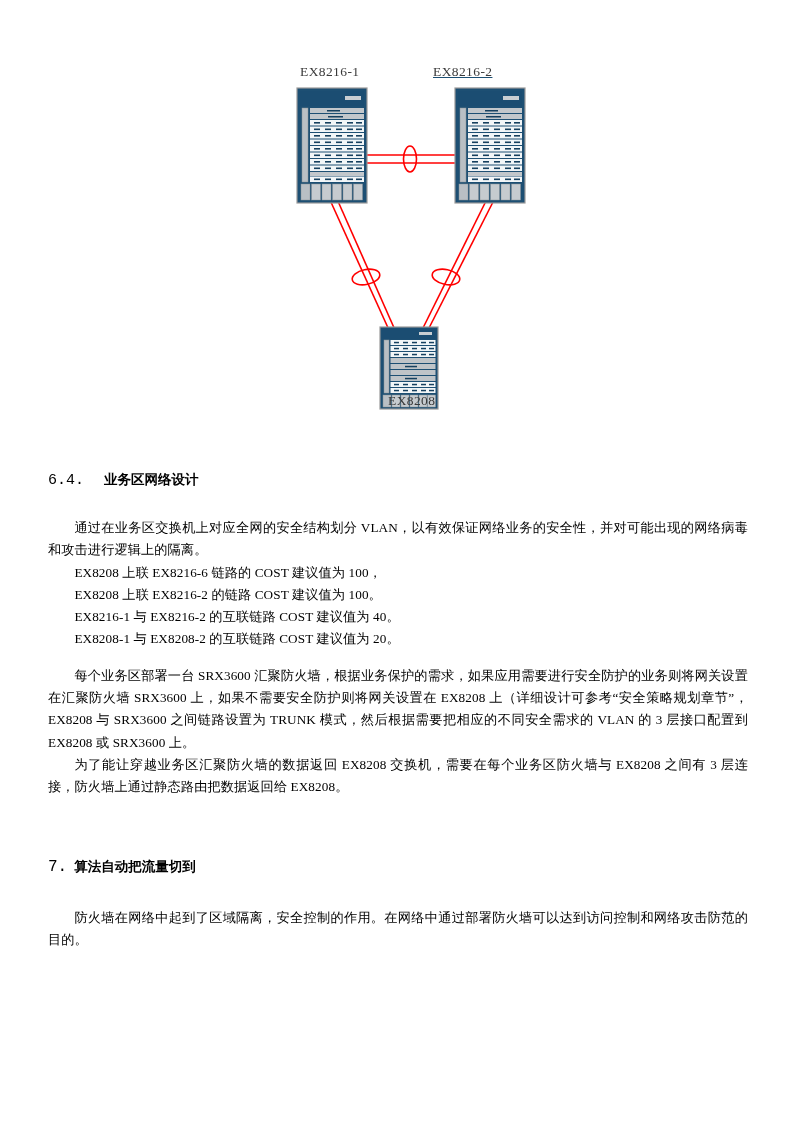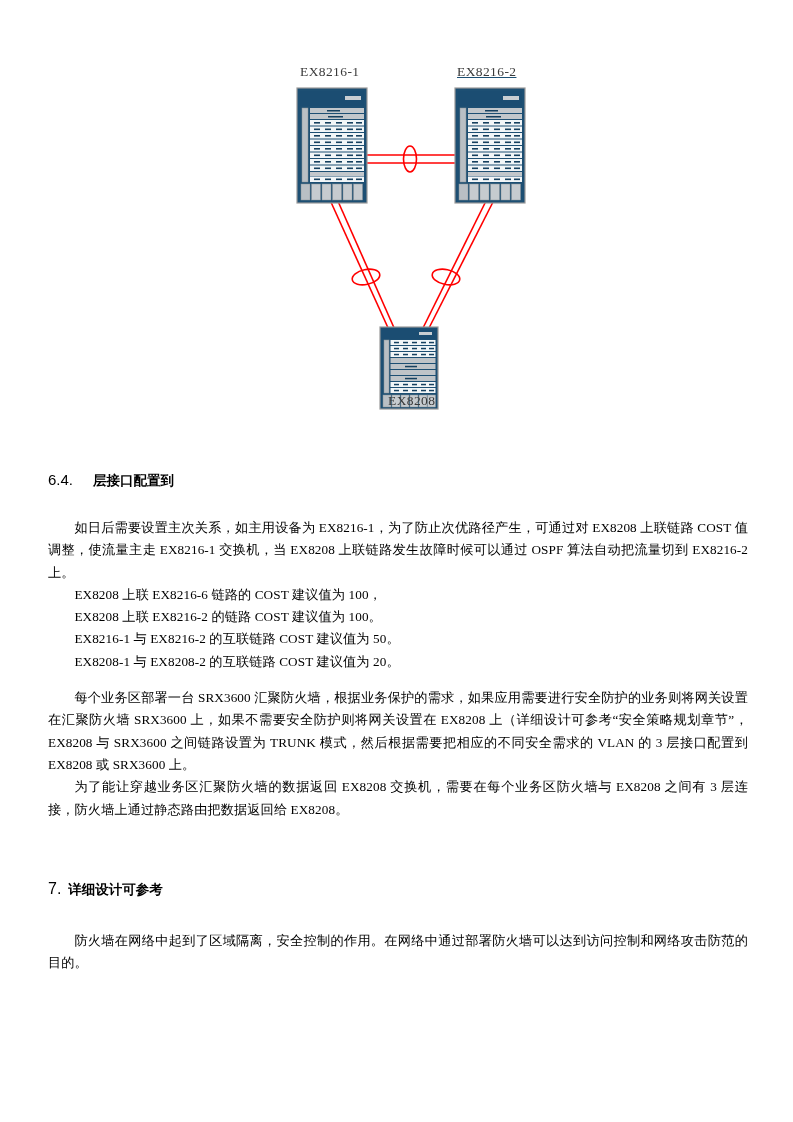--- a/index.html
+++ b/index.html
@@ -39,41 +39,41 @@
 
   .dev-label {
     position: absolute;
     font-family: "Liberation Serif", "DejaVu Serif", serif;
     font-size: 13.5px;
     color: #3a3a3a;
     letter-spacing: 0.4px;
     white-space: nowrap;
   }
   #label-ex8216-1 { left: 300px; top: 64px; }
-  #label-ex8216-2 { left: 457px; top: 64px; text-decoration: underline; text-decoration-color:#1d4f73;text-align:right;}
+  #label-ex8216-2 { left: 433px; top: 64px; text-decoration: underline; text-decoration-color:#1d4f73;text-align:right;}
   #label-ex8208  { left: 388px; top: 393px; }
 
   
   .body-text {
     position: absolute;
     left: 48px;
     top: 470px;
     width: 700px;
   }
 
   h2.sec {
     margin: 0;
     font-family: "Liberation Sans", "DejaVu Sans", sans-serif;
     font-weight: bold;
     color: #000;
     font-size: 13.5px;
     line-height: 20px;
   }
   h2.sec .num {
-    font-family: Liberation Sans, sans-serif;
+    font-family: Liberation Mono, monospace;
     font-weight: normal;
     font-size: 15px;
   }
   h2.sec .num-gap { display:inline-block; width: 20px; }
   h2.sec.lvl1 .num { font-size: 16px; }
   h2.sec.lvl1 .num-gap { width: 7px; }
 
   p.para {
     margin: 0;
     font-size: 13.2px;
@@ -258,41 +258,41 @@
     </svg>
 
     <div class="dev-label" id="label-ex8216-1">EX8216-1</div>
     <div class="dev-label" id="label-ex8216-2">EX8216-2</div>
     <div class="dev-label" id="label-ex8208">EX8208</div>
   </div>
 
   <div class="body-text">
 
     <h2 class="sec">
-      <span class="num">6.4.</span><span class="num-gap"></span><span>层接口配置到</span>
+      <span class="num">6.4.</span><span class="num-gap"></span><span>业务区网络设计</span>
     </h2>
 
     <div class="gap-h-before"></div>
 
-    <p class="para indent">如日后需要设置主次关系，如主用设备为 EX8216-1，为了防止次优路径产生，可通过对 EX8208 上联链路 COST 值调整，使流量主走 EX8216-1 交换机，当 EX8208 上联链路发生故障时候可以通过 OSPF 算法自动把流量切到 EX8216-2 上。</p>
+    <p class="para indent">通过在业务区交换机上对应全网的安全结构划分 VLAN，以有效保证网络业务的安全性，并对可能出现的网络病毒和攻击进行逻辑上的隔离。</p>
 
     <p class="para indent">EX8208 上联 EX8216-6 链路的 COST 建议值为 100，</p>
     <p class="para indent">EX8208 上联 EX8216-2 的链路 COST 建议值为 100。</p>
-    <p class="para indent">EX8216-1 与 EX8216-2 的互联链路 COST 建议值为 50。</p>
+    <p class="para indent">EX8216-1 与 EX8216-2 的互联链路 COST 建议值为 40。</p>
     <p class="para indent">EX8208-1 与 EX8208-2 的互联链路 COST 建议值为 20。</p>
 
     <div class="gap-para"></div>
 
     <p class="para indent">每个业务区部署一台 SRX3600 汇聚防火墙，根据业务保护的需求，如果应用需要进行安全防护的业务则将网关设置在汇聚防火墙 SRX3600 上，如果不需要安全防护则将网关设置在 EX8208 上（详细设计可参考“安全策略规划章节”， EX8208 与 SRX3600 之间链路设置为 TRUNK 模式，然后根据需要把相应的不同安全需求的 VLAN 的 3 层接口配置到 EX8208 或 SRX3600 上。</p>
     <p class="para indent">为了能让穿越业务区汇聚防火墙的数据返回 EX8208 交换机，需要在每个业务区防火墙与 EX8208 之间有 3 层连接，防火墙上通过静态路由把数据返回给 EX8208。</p>
 
     <div class="gap-sec7"></div>
 
     <h2 class="sec lvl1">
-      <span class="num">7.</span><span class="num-gap"></span><span>详细设计可参考</span>
+      <span class="num">7.</span><span class="num-gap"></span><span>算法自动把流量切到</span>
     </h2>
 
     <div class="gap-sec7b"></div>
 
     <p class="para indent">防火墙在网络中起到了区域隔离，安全控制的作用。在网络中通过部署防火墙可以达到访问控制和网络攻击防范的目的。</p>
 
   </div>
 </div>
 
 </body></html>

